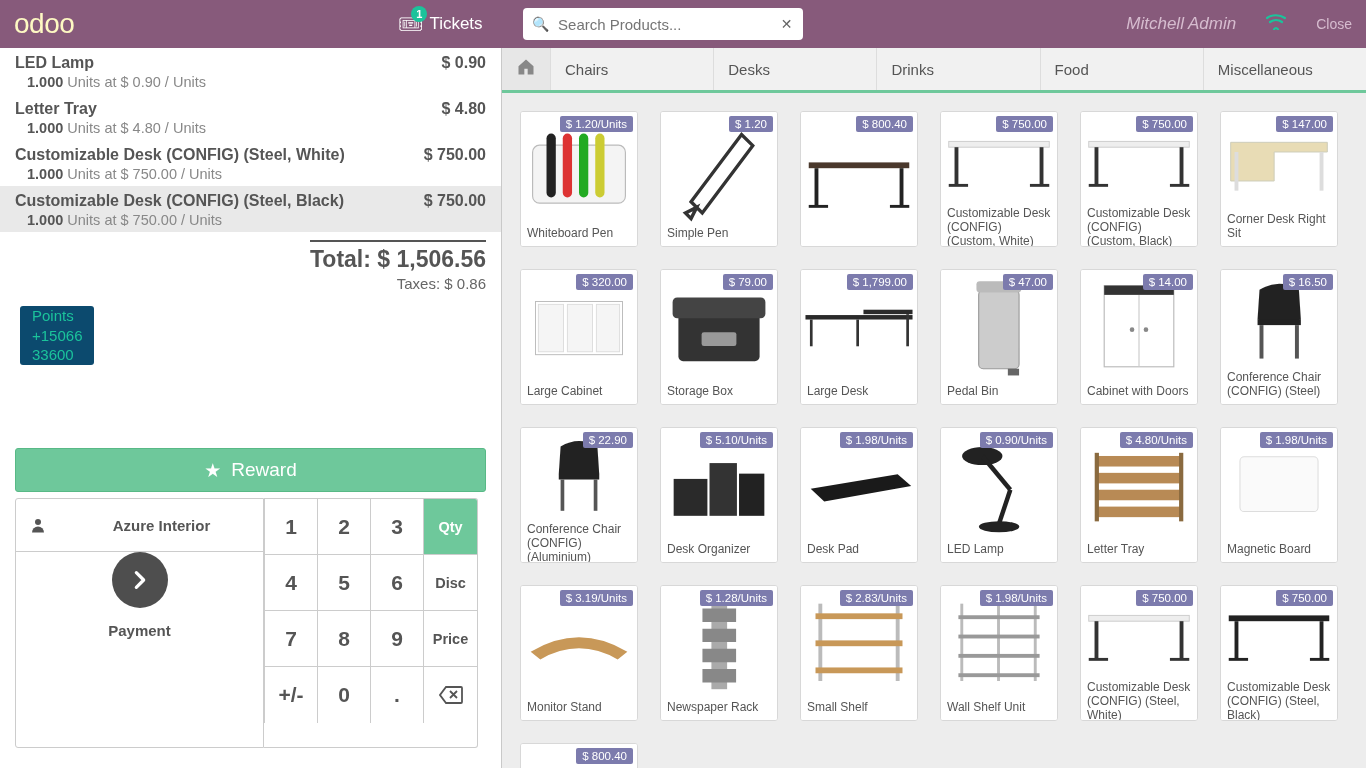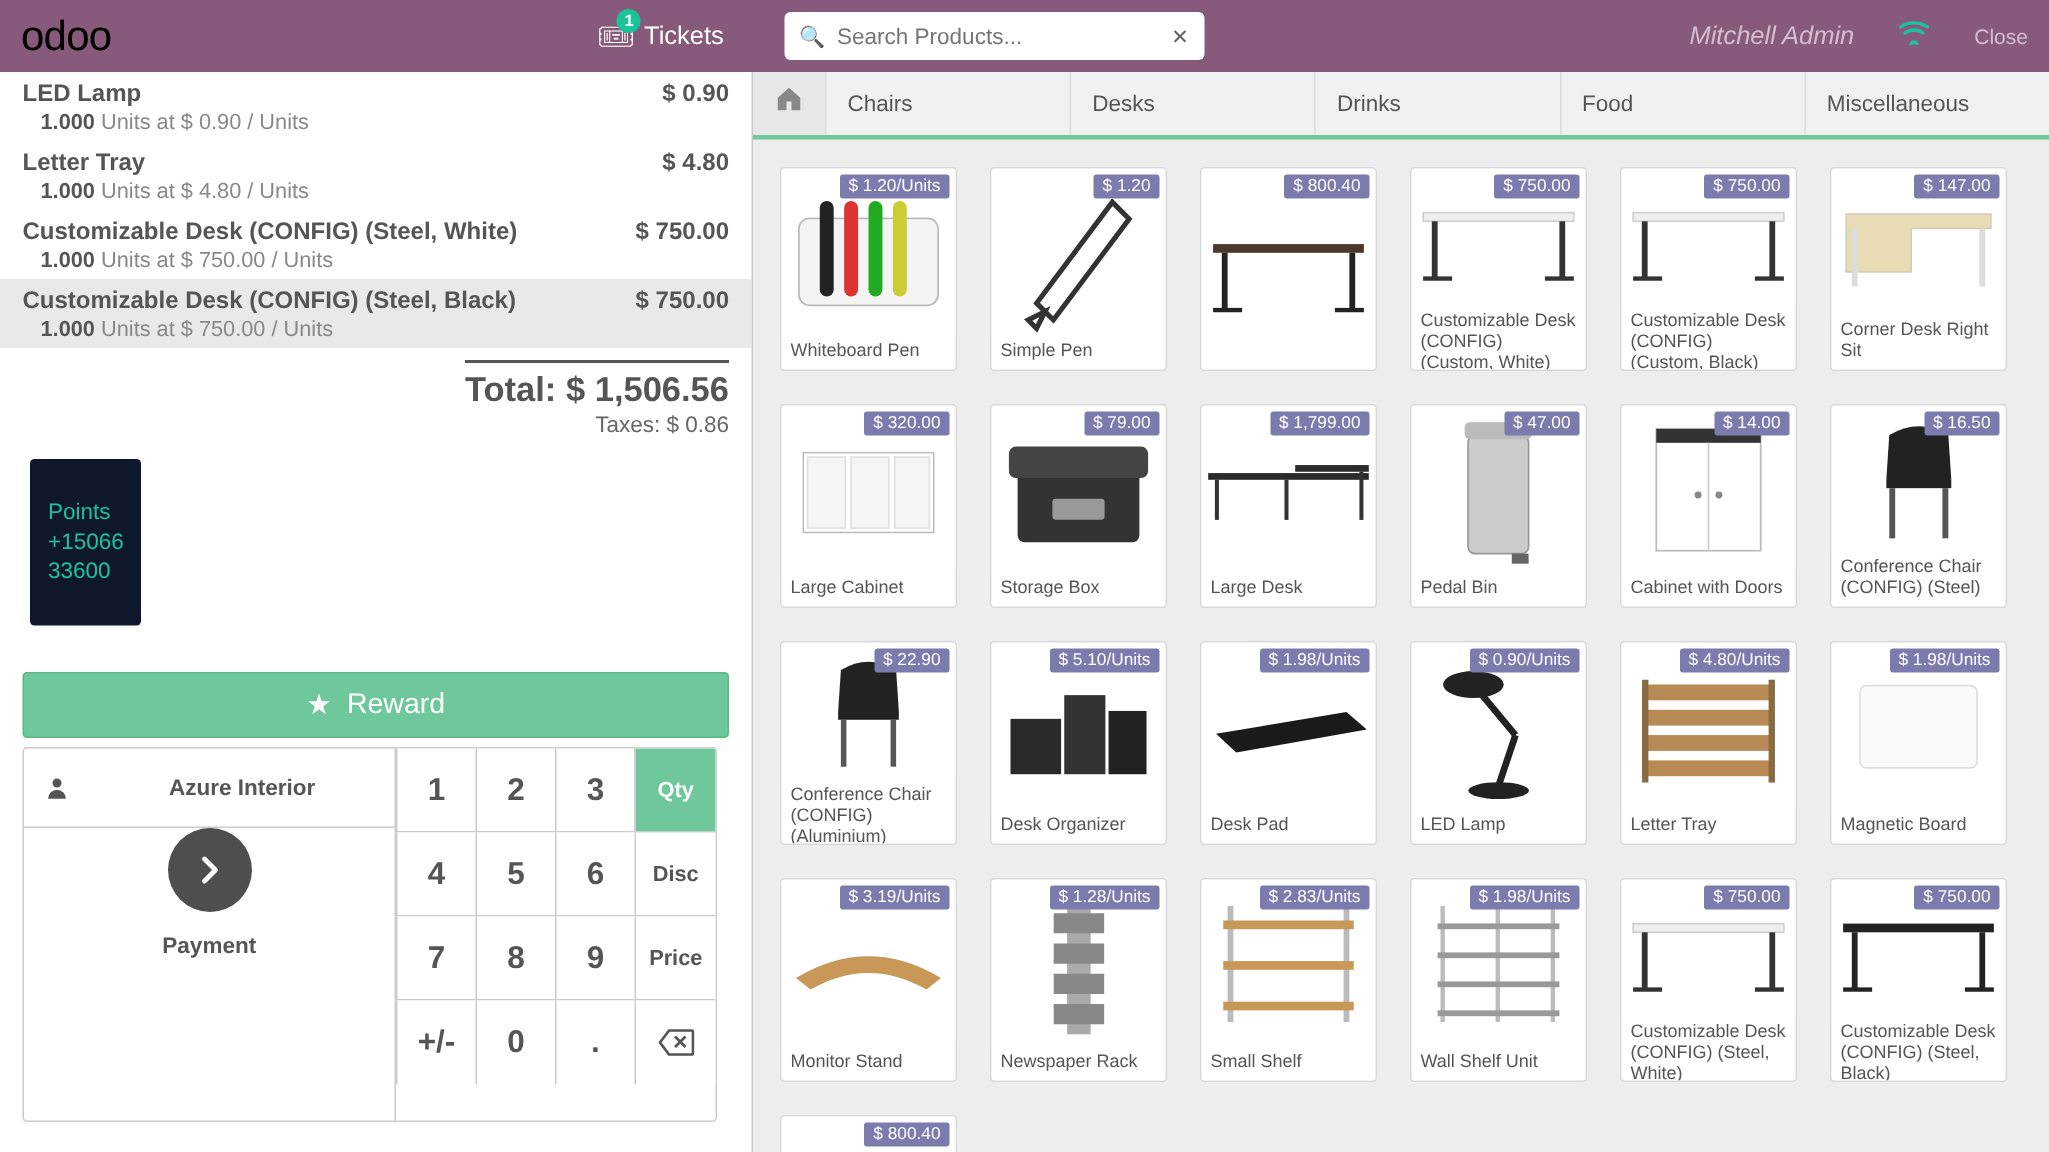--- a/index.html
+++ b/index.html
@@ -1,20 +1,20 @@
 <!DOCTYPE html>
 <html><head>
 <meta charset="utf-8">
 <style>
 * { box-sizing: border-box; margin: 0; padding: 0; }
 body { font-family: -apple-system, "Helvetica Neue", Arial, sans-serif; font-size: 14px; color: #4c4c4c; background: #fff; overflow: hidden; height: 768px; width: 1366px; }
 
 
 .topbar { height: 48px; background: #875A7B; display: flex; align-items: center; padding: 0 14px; color: #fff; }
-.logo { font-size: 28px; font-weight: 500; letter-spacing: -0.5px; color:#000000; margin-right: auto;}
+.logo { font-size: 28px; font-weight: 500; letter-spacing: -0.5px; color:#fef9c3; margin-right: auto;}
 .tickets { display:flex; align-items:center; color:#fff; font-size:17px; margin-right:40px; position:relative; cursor:pointer;}
 .tickets-icon { font-size:20px; margin-right:6px; position:relative;}
 .tickets-badge { position:absolute; top:-6px; right:-4px; background:#1bc39b; color:#fff; border-radius:50%; width:16px; height:16px; font-size:11px; display:flex; align-items:center; justify-content:center; font-weight:bold;}
 .searchbox { flex:0 0 280px; background:#fff; border-radius:4px; height:32px; display:flex; align-items:center; padding:0 10px; margin-right:auto;}
 .searchbox input { border:none; outline:none; flex:1; font-size:15px; color:#555; margin-left:8px;}
 .searchbox .clear { color:#666; cursor:pointer; font-size:14px;}
 .searchbox .sicon { color:#875A7B; font-size:14px;}
 .user-name { color:#d6bccf; font-style:italic; font-size:17px; margin-right:30px;}
 .wifi-icon { color:#1bc39b; font-size:18px; margin-right:30px;}
 .close-btn { color:#d6bccf; font-size:14px; cursor:pointer;}
@@ -29,21 +29,21 @@
 .orderline { padding:6px 15px 4px 15px; border-bottom:0px; cursor:pointer;}
 .orderline.selected { background:#e9e9e9;}
 .ol-top { display:flex; justify-content:space-between; font-weight:bold; font-size:16px; color:#555;}
 .ol-sub { font-size:14.5px; color:#888; padding-left:12px; margin-top:2px;}
 .ol-sub .qty { color:#555; font-weight:bold;}
 
 .totals { border-top:2px solid #555; margin:8px 15px 0 auto; width:fit-content; padding-top:4px; text-align:right;}
 .totals .total { font-size:23px; font-weight:bold; color:#555;text-align:center;}
 .totals .taxes { font-size:15px; color:#666; margin-top:2px;}
 
-.loyalty { margin:14px 20px; background:#0f172a; color:#1bc39b; padding:26px 12px; border-radius:3px; display:inline-block; font-size:15px; line-height:1.3; max-width:90px;}
+.loyalty { margin:14px 20px; background:#0c4a6e; color:#1bc39b; padding:0 12px; border-radius:3px; display:inline-block; font-size:15px; line-height:1.3; max-width:90px;}
 
 
 .bottom { padding:15px 15px 20px 15px;}
 .reward-btn { width:100%; height:44px; background:#6EC89B; color:#fff; border:1px solid #58b986; border-radius:3px; font-size:19px; display:flex; align-items:center; justify-content:center; gap:10px; cursor:pointer; margin-bottom:6px;}
 .pad-row { display:flex; height:250px;}
 .customer-col { width:249px; border:1px solid #ccc; border-radius:3px 0 0 3px; display:flex; flex-direction:column;}
 .customer-btn { flex:0 0 53px; border-bottom:1px solid #ccc; display:flex; align-items:center; cursor:pointer;}
 .customer-icon { width:44px; height:100%; display:flex; align-items:center; justify-content:center; border-right:0px; font-size:15px; color:#555;}
 .customer-name { flex:1; text-align:center; font-weight:bold; font-size:15px; color:#555;}
 .payment-btn { flex:1; display:flex; flex-direction:column; align-items:center; cursor:pointer; gap:14px;}

